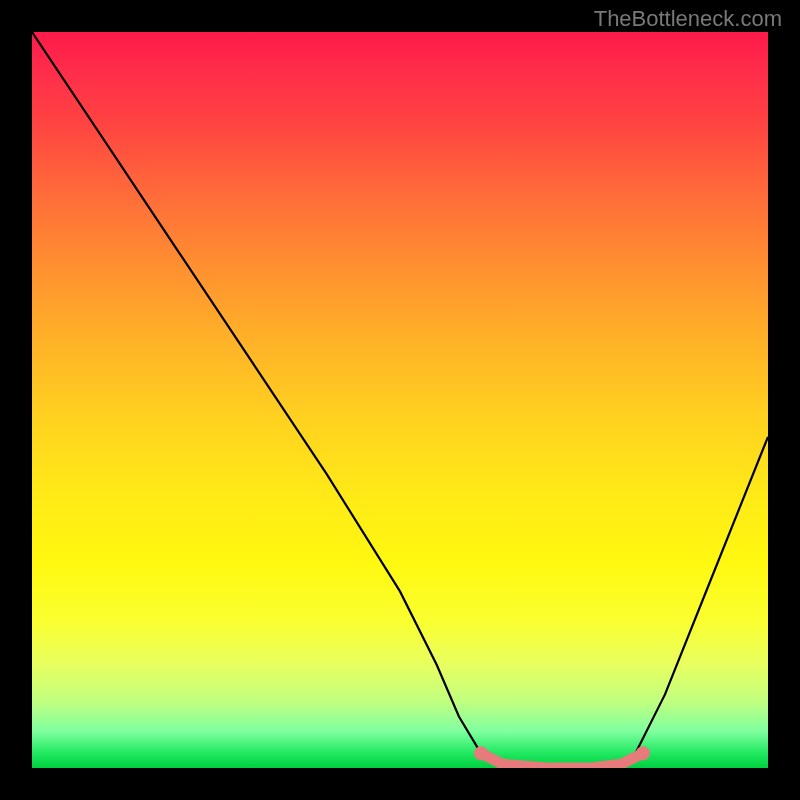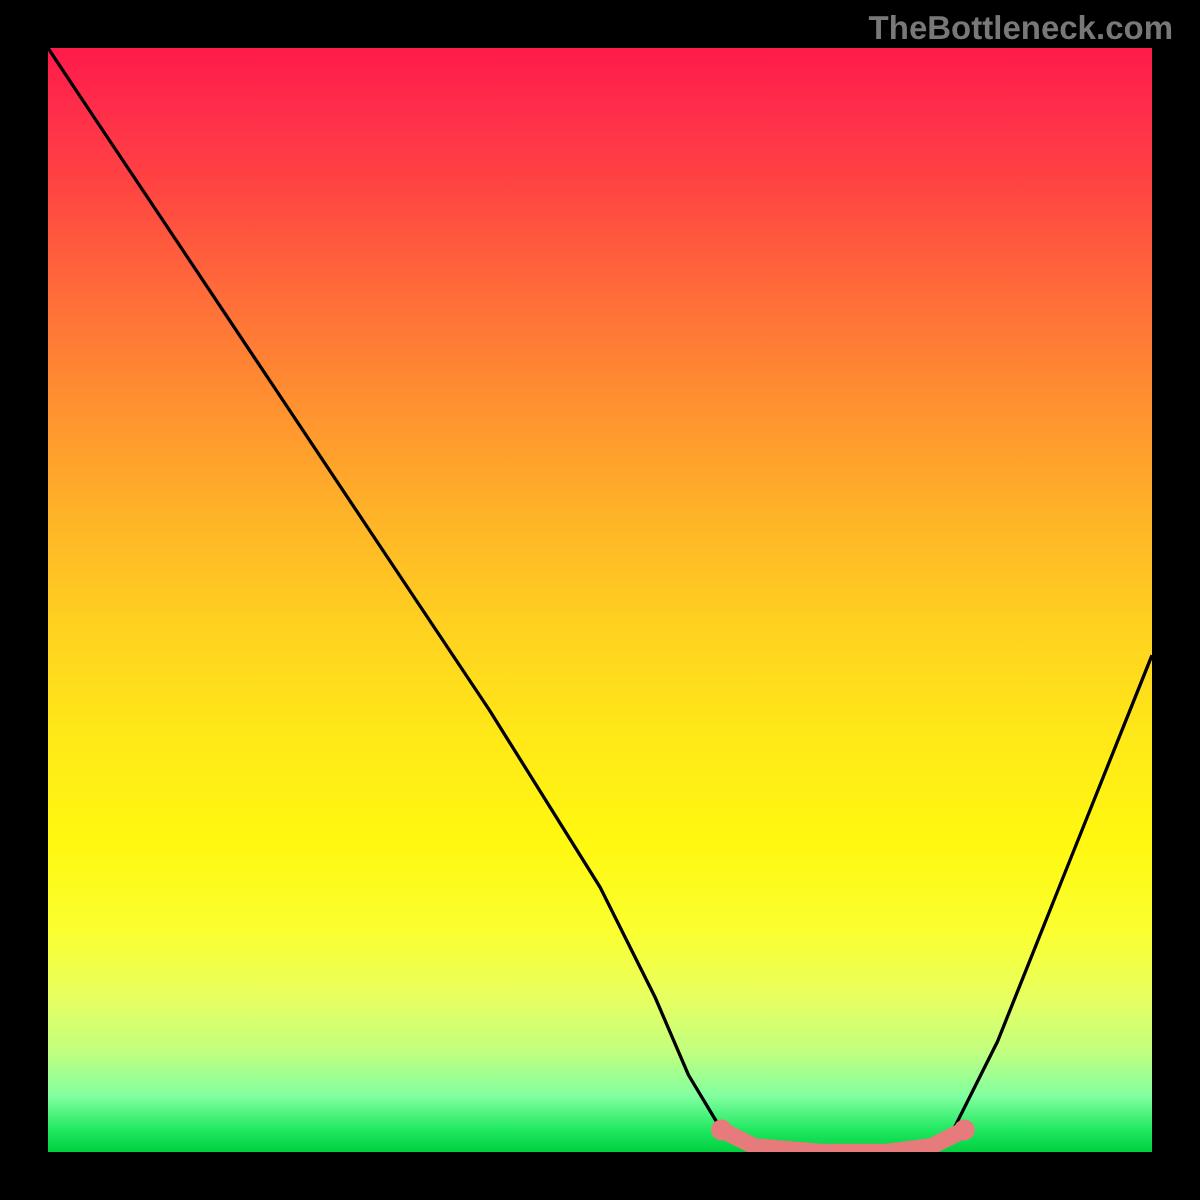--- a/index.html
+++ b/index.html
@@ -10,21 +10,21 @@
     position: relative;
     overflow: hidden;
     font-family: Arial, sans-serif;
   }
   .attribution {
     position: absolute;
     top: 6px;
     right: 18px;
     color: #787878;
     font-size: 22px;
-    font-weight: 700;
+    font-weight: 400;
     z-index: 10;
   }
   .plot-area {
     position: absolute;
     left: 32px;
     top: 32px;
     width: 736px;
     height: 736px;
     background: linear-gradient(to bottom,
       #ff1a4a 0%,

